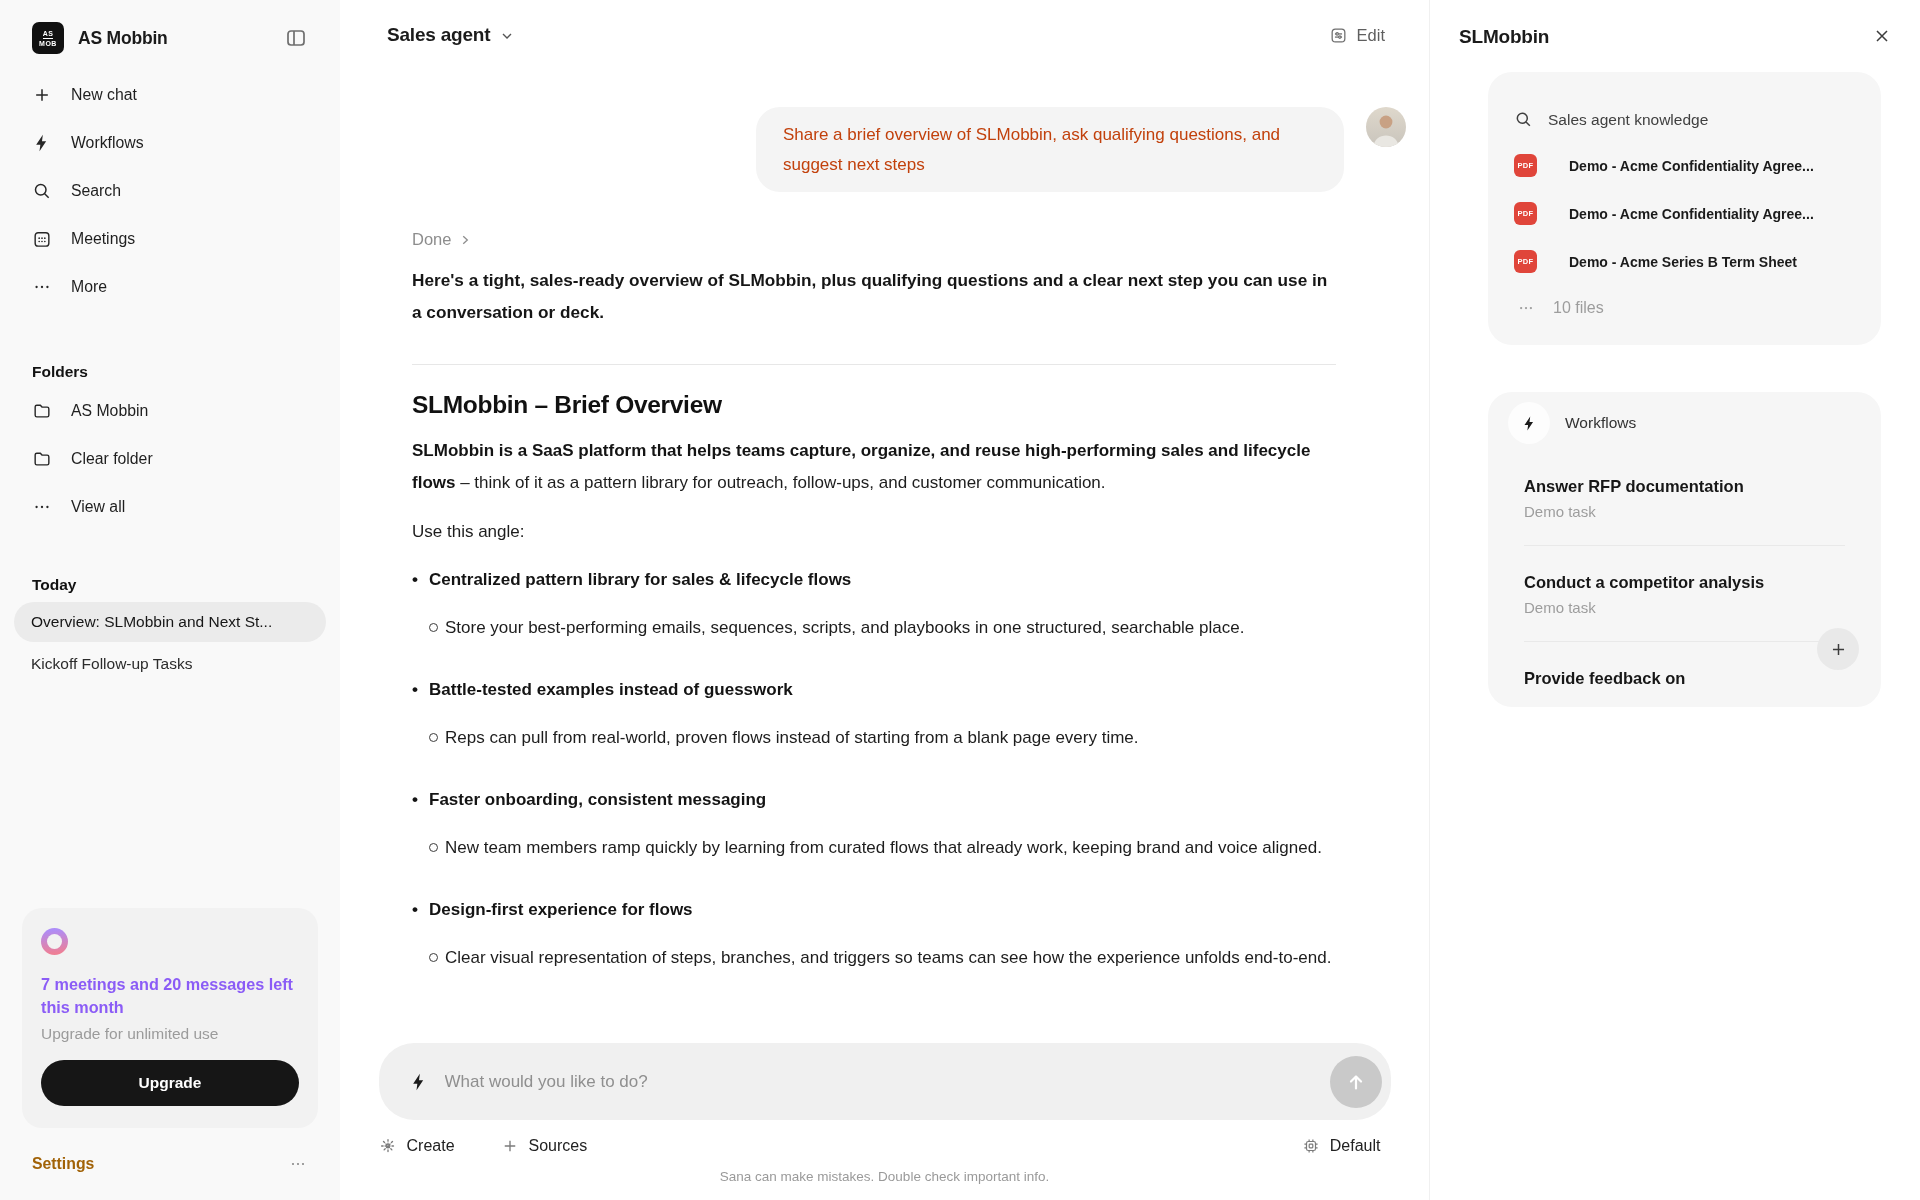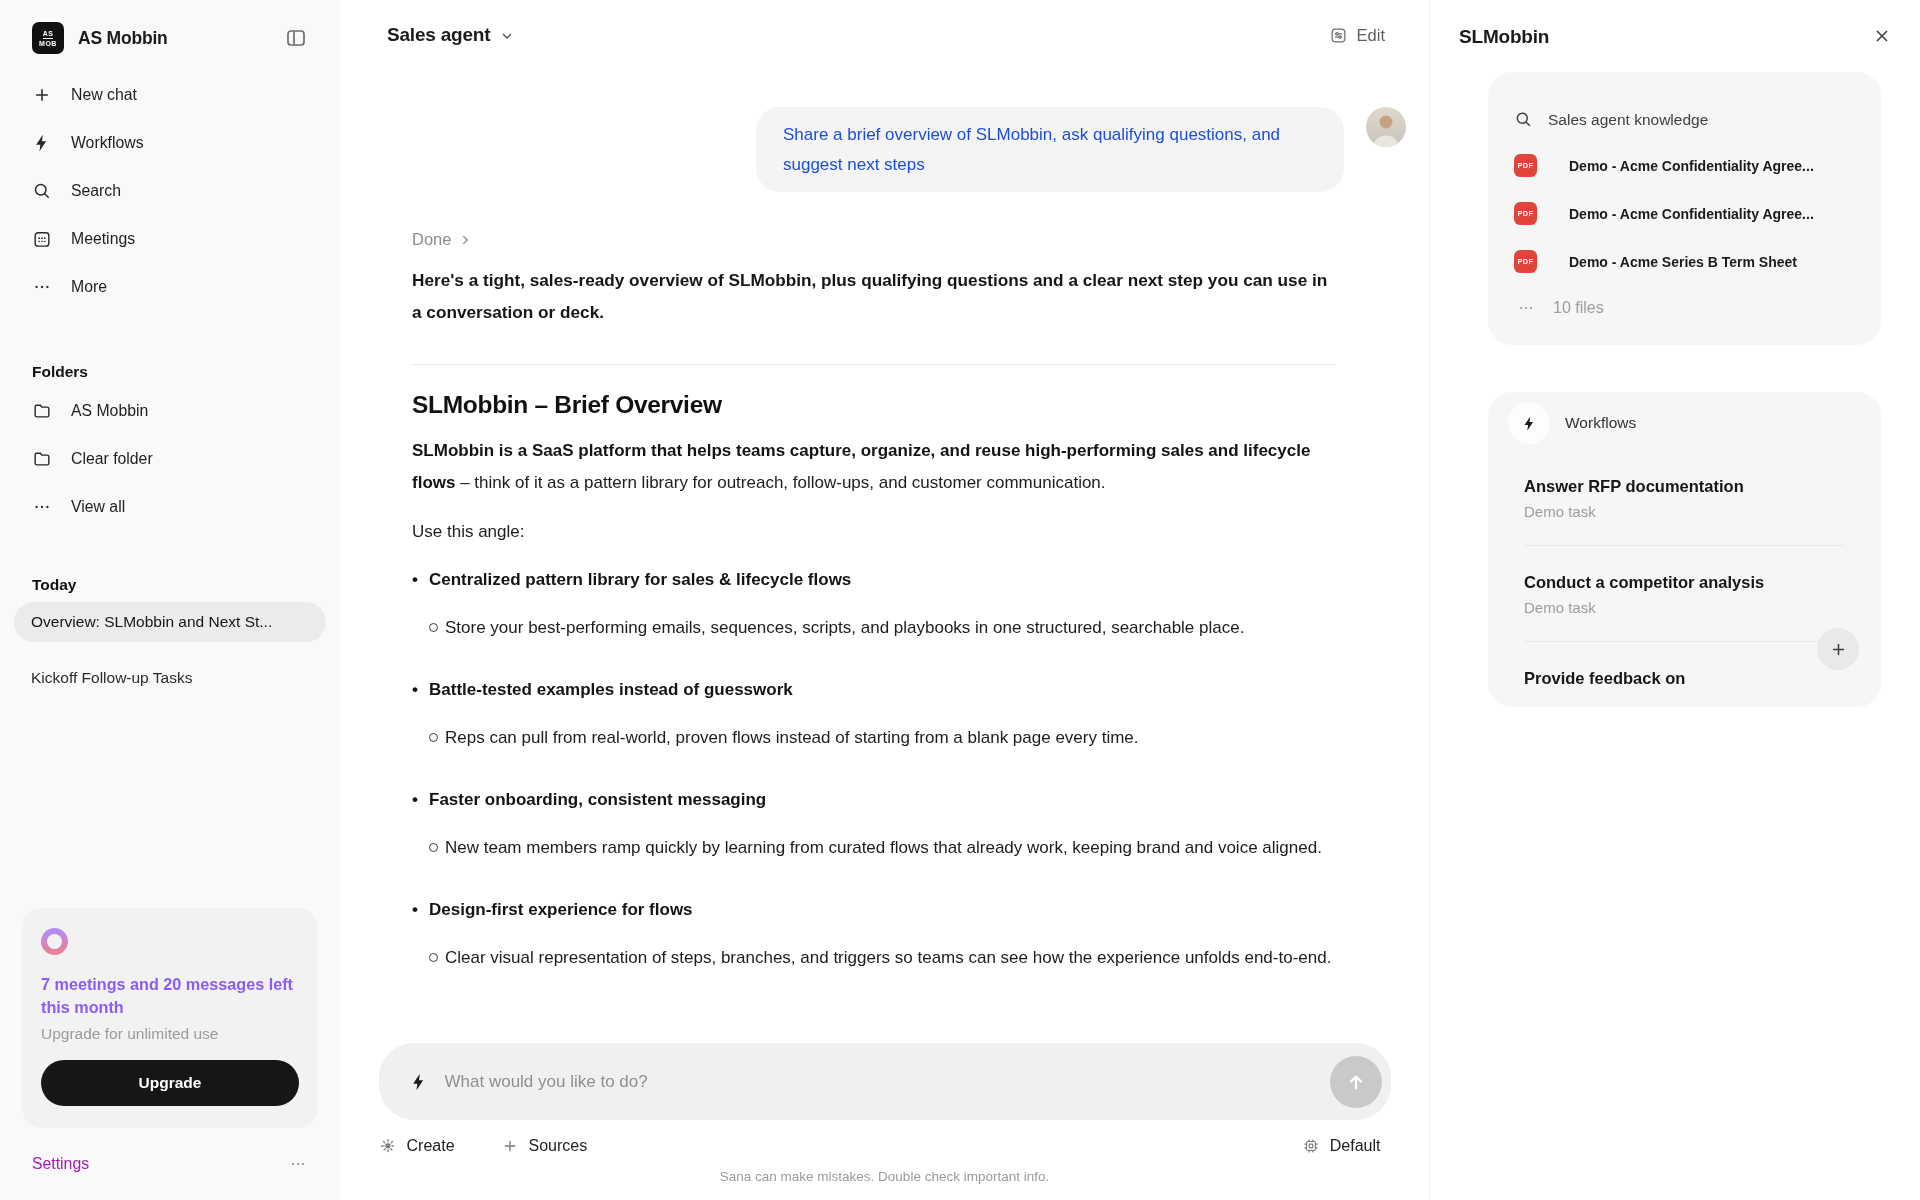--- a/index.html
+++ b/index.html
@@ -28,37 +28,37 @@
   .chat-item.selected { background:#ebebeb; color:#161616; }
   .side-spacer { flex:1; }
   .usage-card { margin:0 22px; height:220px; background:#f2f2f2; border-radius:20px; padding:20px 19px; }
   .ring { width:27px; height:27px; border-radius:50%; background:linear-gradient(175deg,#ae8df7 10%,#ee7f96 90%); position:relative; }
   .ring::after { content:""; position:absolute; left:6px; top:6px; width:15px; height:15px; border-radius:50%; background:#f2f2f2; }
   .usage-head { margin-top:18px; font-size:16.2px; font-weight:600; line-height:23px; color:#8b5cf6; }
   .usage-sub { margin-top:6px; font-size:15.5px; color:#9b9b9b; }
   .upgrade-btn { margin-top:17px; width:100%; height:46px; border:none; border-radius:23px; background:#161616;
     color:#fff; font-size:15.5px; font-weight:600; font-family:inherit; cursor:pointer; }
   .settings-row { margin:26px 32px 26px 32px; display:flex; align-items:center; justify-content:space-between; }
-  .settings-lbl { font-size:15.8px; font-weight:400; color:#a21caf; cursor:pointer; }
+  .settings-lbl { font-size:15.8px; font-weight:700; color:#a16207; cursor:pointer; }
   .dots-ic { width:20px; height:20px; color:#8a8a8a; cursor:pointer; }
 
   
   .main { flex:1; display:flex; flex-direction:column; position:relative; background:#fff; min-width:0; }
   .main-top { height:76px; position:relative; flex:none; }
   .agent-select { position:absolute; left:47px; top:24px; display:flex; align-items:center; gap:9px; cursor:pointer; }
   .agent-select .t { font-size:19px; font-weight:700; letter-spacing:-.2px; }
   .agent-select .ch { width:16px; height:16px; color:#555; margin-top:2px; }
   .edit-btn { position:absolute; right:44px; top:26px; display:flex; align-items:center; gap:9px; color:#6e6e6e; cursor:pointer; }
   .edit-btn .ic { width:19px; height:19px; }
   .edit-btn .t { font-size:16.5px; color:#5f5f5f; }
 
   .chat-area { flex:1; overflow:hidden; padding:0 23px 0 72px; }
   .msg-row { margin-top:31px; display:flex; justify-content:flex-end; align-items:flex-start; gap:22px; }
   .bubble { max-width:588px; background:#f4f4f4; border-radius:24px; padding:13px 27px;
-    font-size:17px; line-height:29.5px; color:#1d4ed8; }
+    font-size:17px; line-height:29.5px; color:#c2410c; }
   .avatar { width:40px; height:40px; border-radius:50%; flex:none; overflow:hidden; }
   .answer { width:924px; }
   .done-row { margin-top:38px; display:flex; align-items:center; gap:7px; color:#8d8d8d; cursor:pointer; }
   .done-row .t { font-size:16.5px; }
   .done-row .ch { width:14px; height:14px; margin-top:1px; }
   .intro { margin-top:15px; font-size:17.2px; font-weight:600; line-height:32px; color:#161616; }
   .hr { margin-top:36px; border-top:1px solid #e7e7e7; }
   .h1 { margin-top:26px; font-size:24.5px; font-weight:700; letter-spacing:-.3px; color:#111; }
   .para { margin-top:16px; font-size:17px; line-height:31.5px; color:#1d1d1d; }
   .para b { font-weight:600; color:#141414; }
@@ -221,21 +221,21 @@
               <circle cx="18.5" cy="12" r="1.4"></circle>
             </svg>
         </span>
         <span class="lbl">View all</span>
       </div>
     </div>
 
     <div class="today-label">Today</div>
     <div class="chats">
       <div class="chat-item selected">Overview: SLMobbin and Next St...</div>
-      <div class="chat-item" style="margin-top:16px">Kickoff Follow-up Tasks</div>
+      <div class="chat-item" style="margin-top:2px">Kickoff Follow-up Tasks</div>
     </div>
 
     <div class="side-spacer"></div>
 
     <div class="usage-card">
       <div class="ring"></div>
       <div class="usage-head">7 meetings and 20 messages left this month</div>
       <div class="usage-sub">Upgrade for unlimited use</div>
       <button class="upgrade-btn">Upgrade</button>
     </div>

